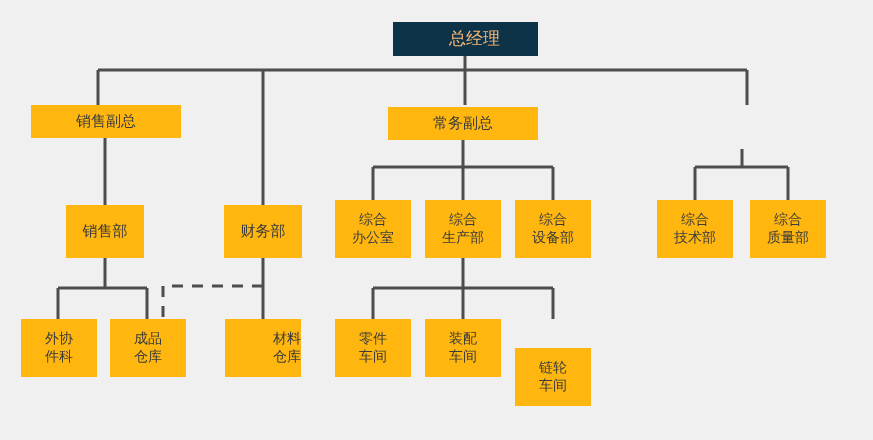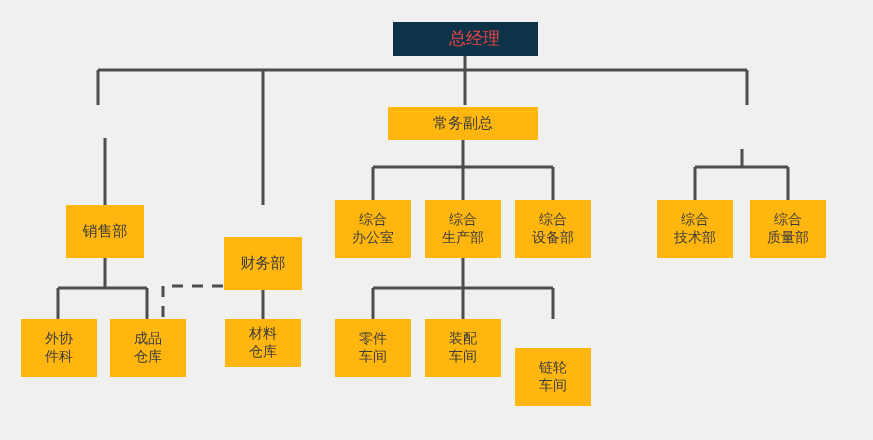--- a/index.html
+++ b/index.html
@@ -36,21 +36,21 @@
     text-align: center;
     line-height: 1.28;
     z-index: 2;
   }
   .node .node-line {
     display: block;
     white-space: nowrap;
   }
   .node.root {
     background: #0d3349;
-    color: #ef4444;
+    color: #fdba74;
     font-size: 17px;
     padding-left: 18px;
   }
   .node.dept {
     background: #ffb710;
     color: #3b3b3b;
     font-size: 15px;
   }
   .node.small {
     font-size: 14px;
@@ -100,31 +100,34 @@
       <path d="M 373,288 L 373,319"></path>
       <path d="M 463,288 L 463,319"></path>
       <path d="M 553,288 L 553,319"></path>
     </g>
   </svg>
 
   <div class="node root" style="left:393px; top:22px; width:145px; height:34px;">
     <span class="node-line">总经理</span>
   </div>
 
+  <div class="node dept" style="left:31px; top:105px; width:150px; height:33px;">
+    <span class="node-line">销售副总</span>
+  </div>
 
   <div class="node dept" style="left:388px; top:107px; width:150px; height:33px;">
     <span class="node-line">常务副总</span>
   </div>
 
 
   <div class="node dept" style="left:66px; top:205px; width:78px; height:53px;">
     <span class="node-line">销售部</span>
   </div>
 
-  <div class="node dept" style="left:224px; top:205px; width:78px; height:53px;margin-top:32px;">
+  <div class="node dept" style="left:224px; top:205px; width:78px; height:53px;">
     <span class="node-line">财务部</span>
   </div>
 
   <div class="node dept small" style="left:335px; top:200px; width:76px; height:58px;">
     <span class="node-line">综合</span>
     <span class="node-line">办公室</span>
   </div>
 
   <div class="node dept small" style="left:425px; top:200px; width:76px; height:58px;">
     <span class="node-line">综合</span>
@@ -149,21 +152,21 @@
   <div class="node dept small" style="left:21px; top:319px; width:76px; height:58px;">
     <span class="node-line">外协</span>
     <span class="node-line">件科</span>
   </div>
 
   <div class="node dept small" style="left:110px; top:319px; width:76px; height:58px;">
     <span class="node-line">成品</span>
     <span class="node-line">仓库</span>
   </div>
 
-  <div class="node dept small" style="left:225px; top:319px; width:76px; height:48px;">
+  <div class="node dept small" style="left:225px; top:319px; width:76px; height:58px;align-items:flex-end;">
     <span class="node-line">材料</span>
     <span class="node-line">仓库</span>
   </div>
 
   <div class="node dept small" style="left:335px; top:319px; width:76px; height:58px;">
     <span class="node-line">零件</span>
     <span class="node-line">车间</span>
   </div>
 
   <div class="node dept small" style="left:425px; top:319px; width:76px; height:58px;">

